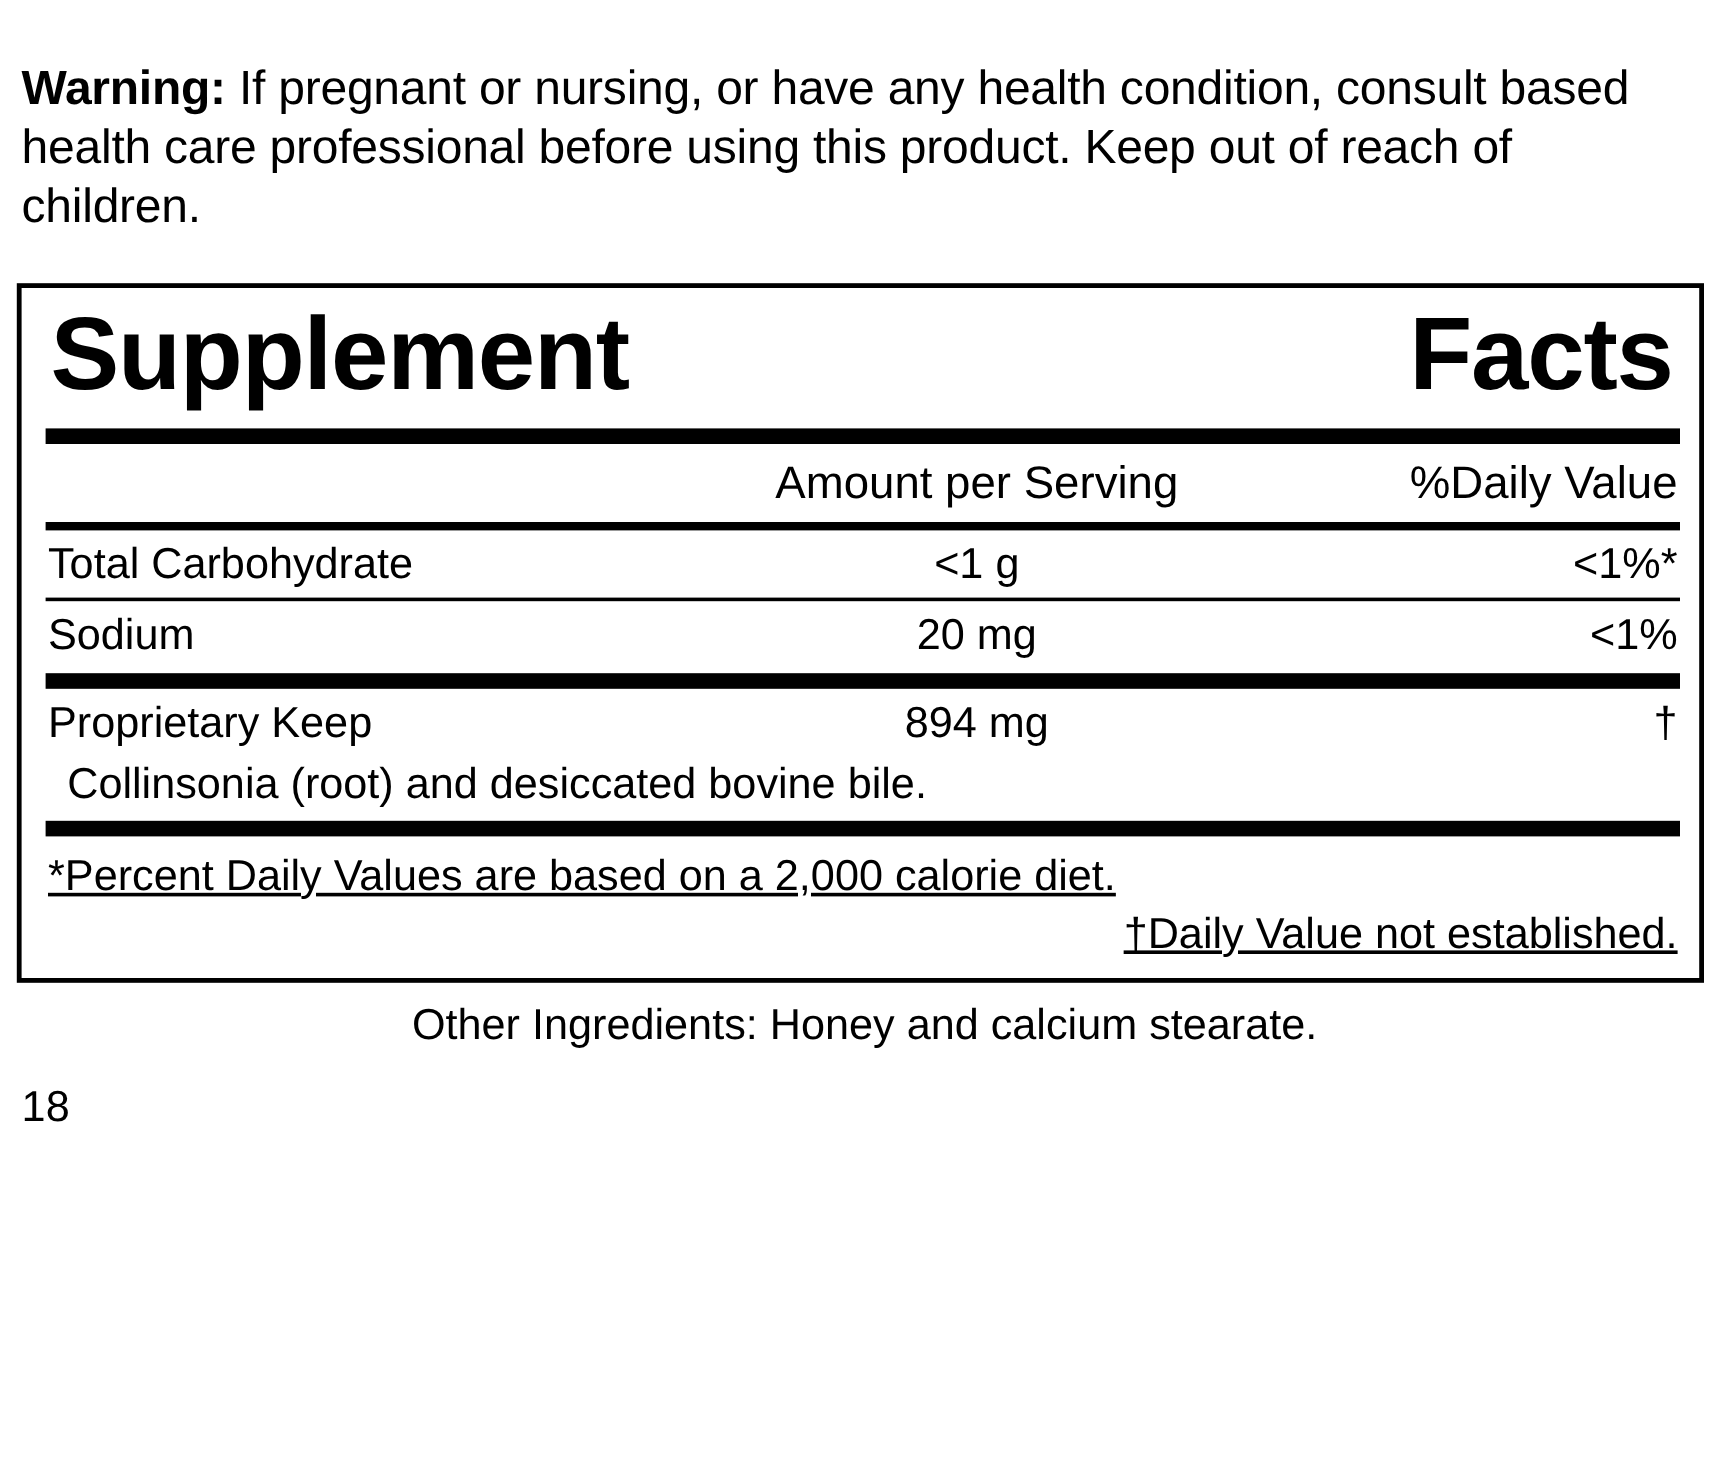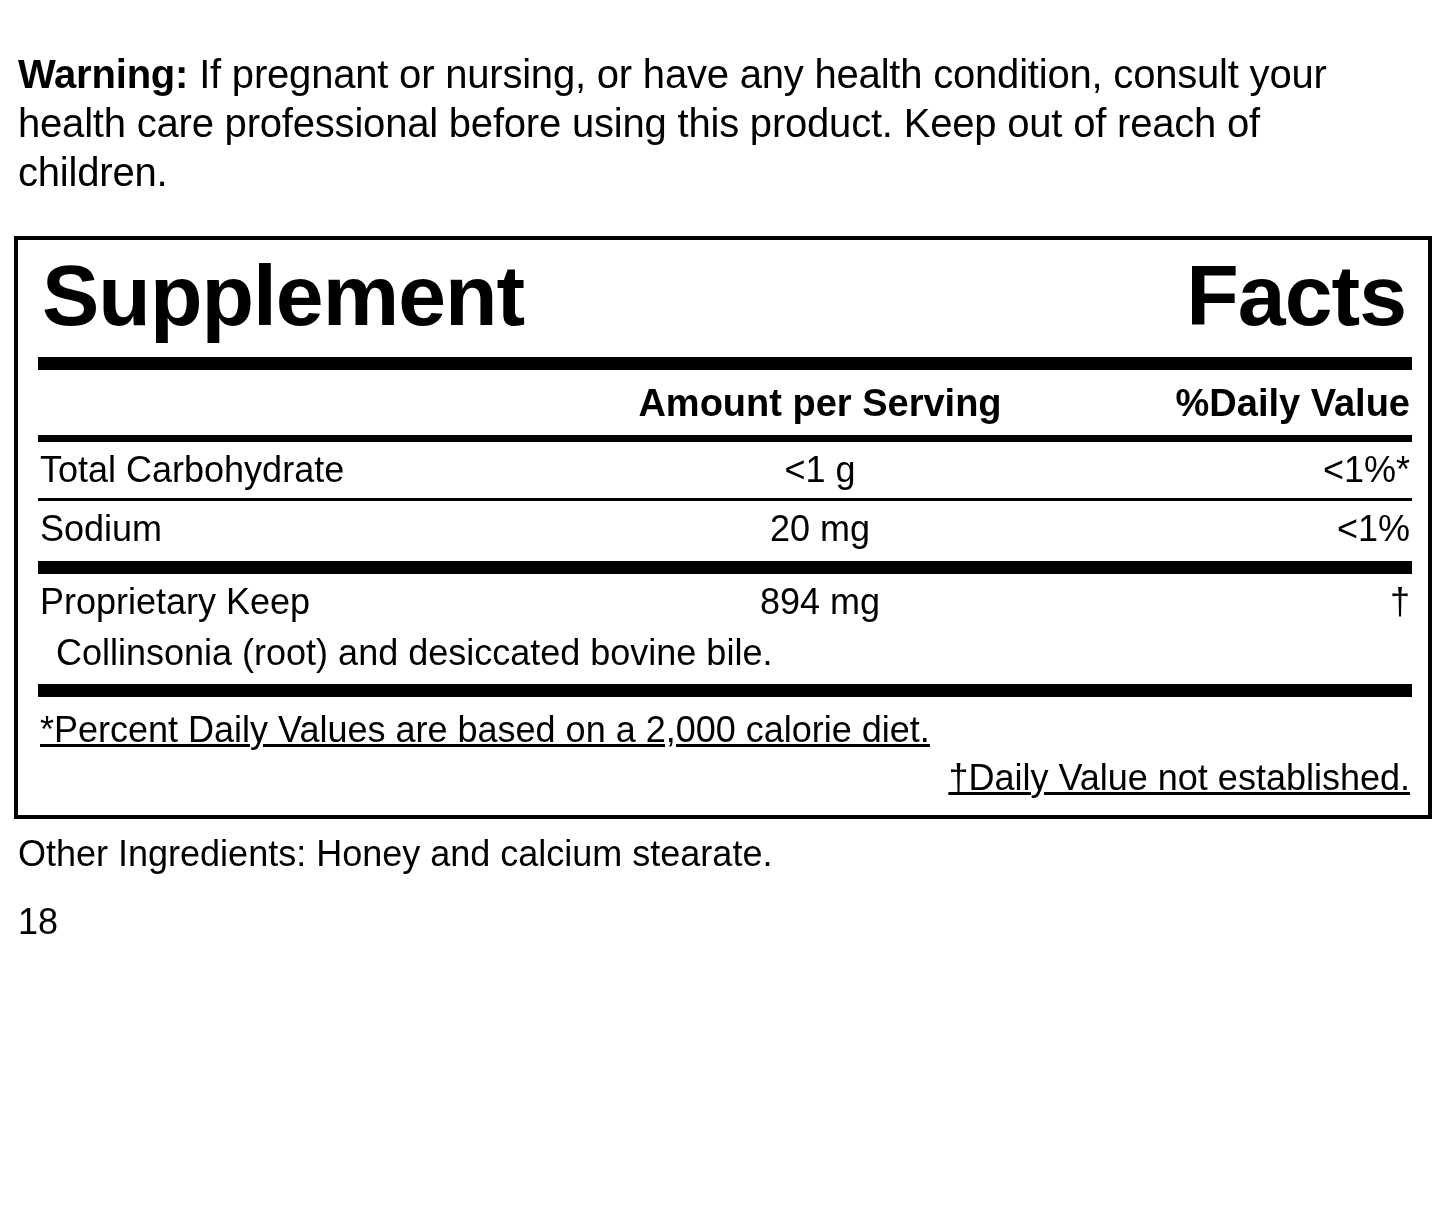--- a/index.html
+++ b/index.html
@@ -29,21 +29,21 @@
     line-height: 1.22;
     padding: 10px 30px 0 18px;
     letter-spacing: -0.2px;
   }
   .warning b {
     font-weight: bold;
   }
 
   
   .sf-box {
-    margin: 17px 13px 0 14px;
+    margin: 17px 25px 0 14px;
     border: 4px solid #000;
     box-sizing: border-box;
     padding: 6px 16px 14px 20px;
   }
 
   .sf-title {
     font-size: 86px;
     font-weight: bold;
     letter-spacing: -1px;
     line-height: 1.05;
@@ -86,21 +86,21 @@
   .sf-row .c-amount {
     flex: 1 1 auto;
     text-align: center;
   }
   .sf-row .c-dv {
     flex: 0 0 320px;
     text-align: right;
   }
 
   .sf-header-row {
-    font-weight: bold;
+    font-weight: normal;
     font-size: 38px;
     padding-top: 12px;
     padding-bottom: 10px;
     justify-content: flex-end;
   }
 
   .blend-sub {
     font-size: 36px;
     padding: 2px 2px 10px 18px;
   }
@@ -108,34 +108,35 @@
   .footnotes {
     font-size: 36px;
     line-height: 1.28;
     padding: 10px 2px 0 2px;
     text-decoration: underline;
   }
 
   .other-ing {
     font-size: 36px;
     padding: 14px 22px 0 18px;
+    text-align: center;
   }
 
   .page-num {
     font-size: 36px;
     padding: 26px 22px 0 18px;
   }
 </style>
 </head>
 <body>
 
 <div class="page">
 
   <p class="warning">
-    <b>Warning:</b><span> If pregnant or nursing, or have any health condition, consult your health care professional before using this product. Keep out of reach of children.</span>
+    <b>Warning:</b><span> If pregnant or nursing, or have any health condition, consult based health care professional before using this product. Keep out of reach of children.</span>
   </p>
 
   <div class="sf-box">
 
     <div class="sf-title">
       <span>Supplement</span>
       <span>Facts</span>
     </div>
 
 

